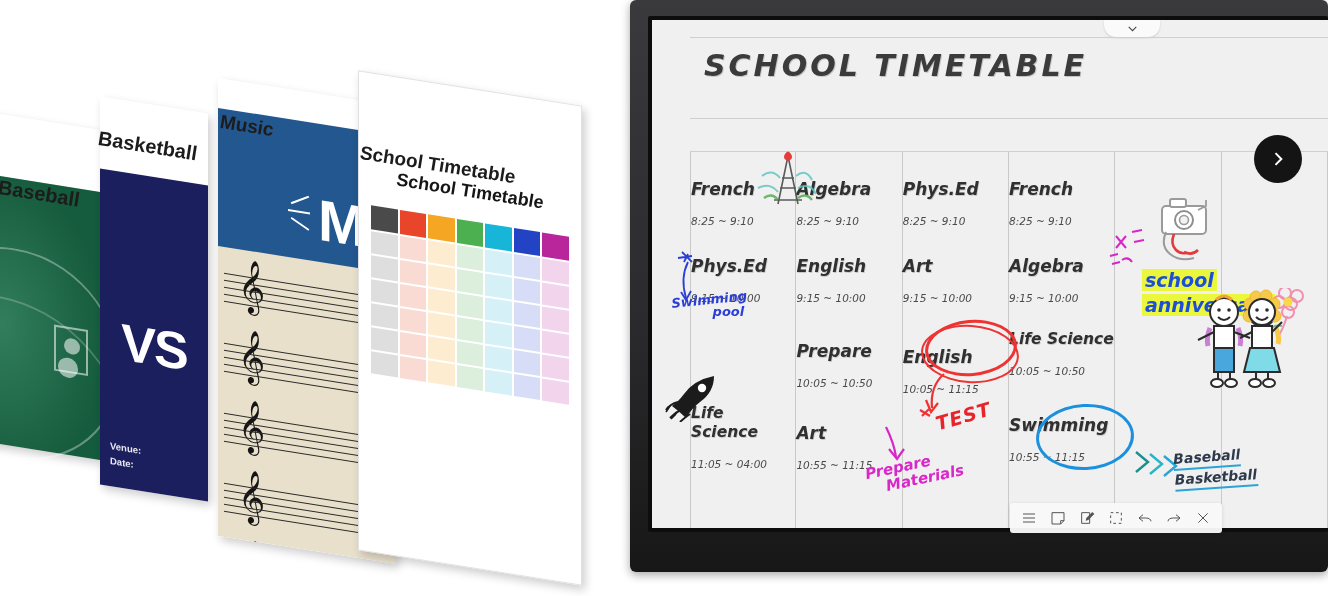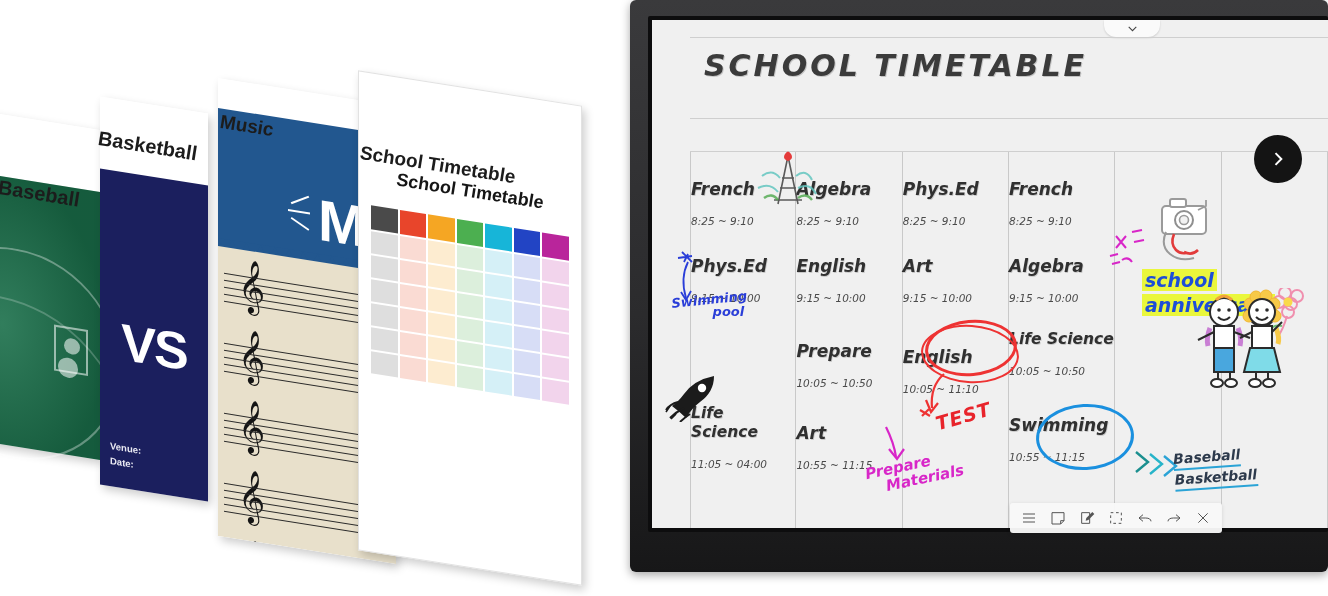--- a/index.html
+++ b/index.html
@@ -453,21 +453,21 @@
             <div class="slot s1">
               <div class="subject">Phys.Ed</div>
               <div class="time">8:25 ~ 9:10</div>
             </div>
             <div class="slot s2">
               <div class="subject">Art</div>
               <div class="time">9:15 ~ 10:00</div>
             </div>
             <div class="slot" style="top:196px">
               <div class="subject">English</div>
-              <div class="time">10:05 ~ 11:10</div>
+              <div class="time">10:05 ~ 11:15</div>
             </div>
           </div>
 
           <div class="col">
             <div class="slot s1">
               <div class="subject">French</div>
               <div class="time">8:25 ~ 9:10</div>
             </div>
             <div class="slot s2">
               <div class="subject">Algebra</div>

